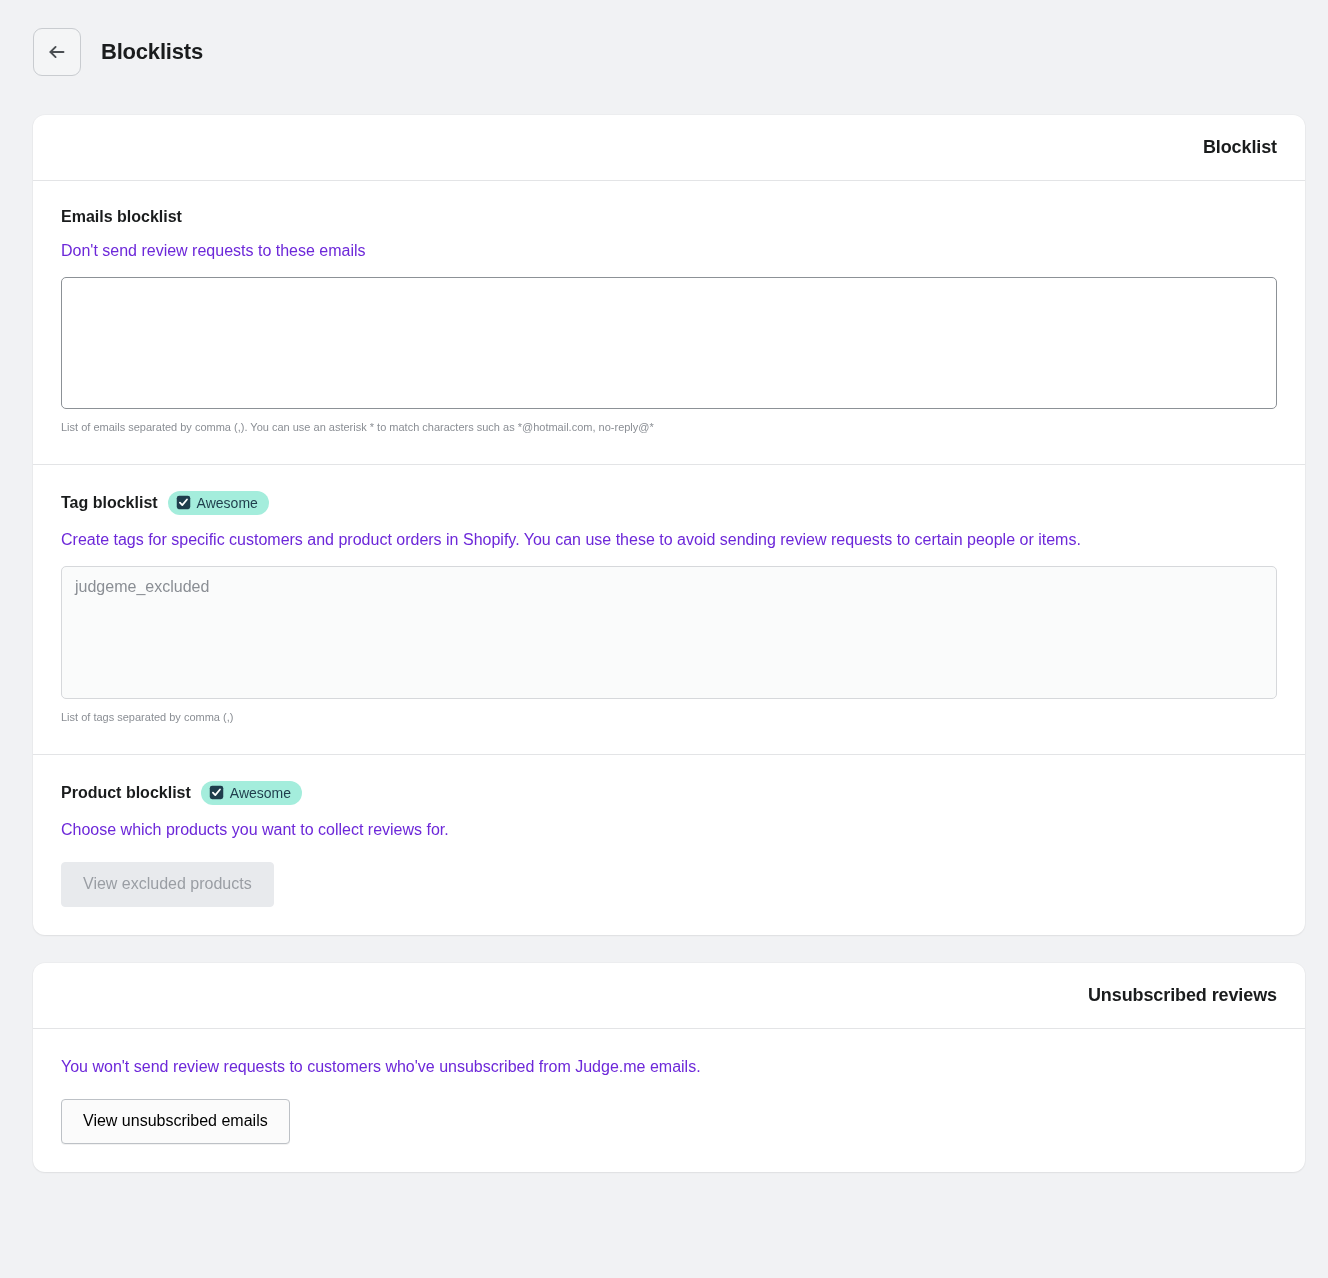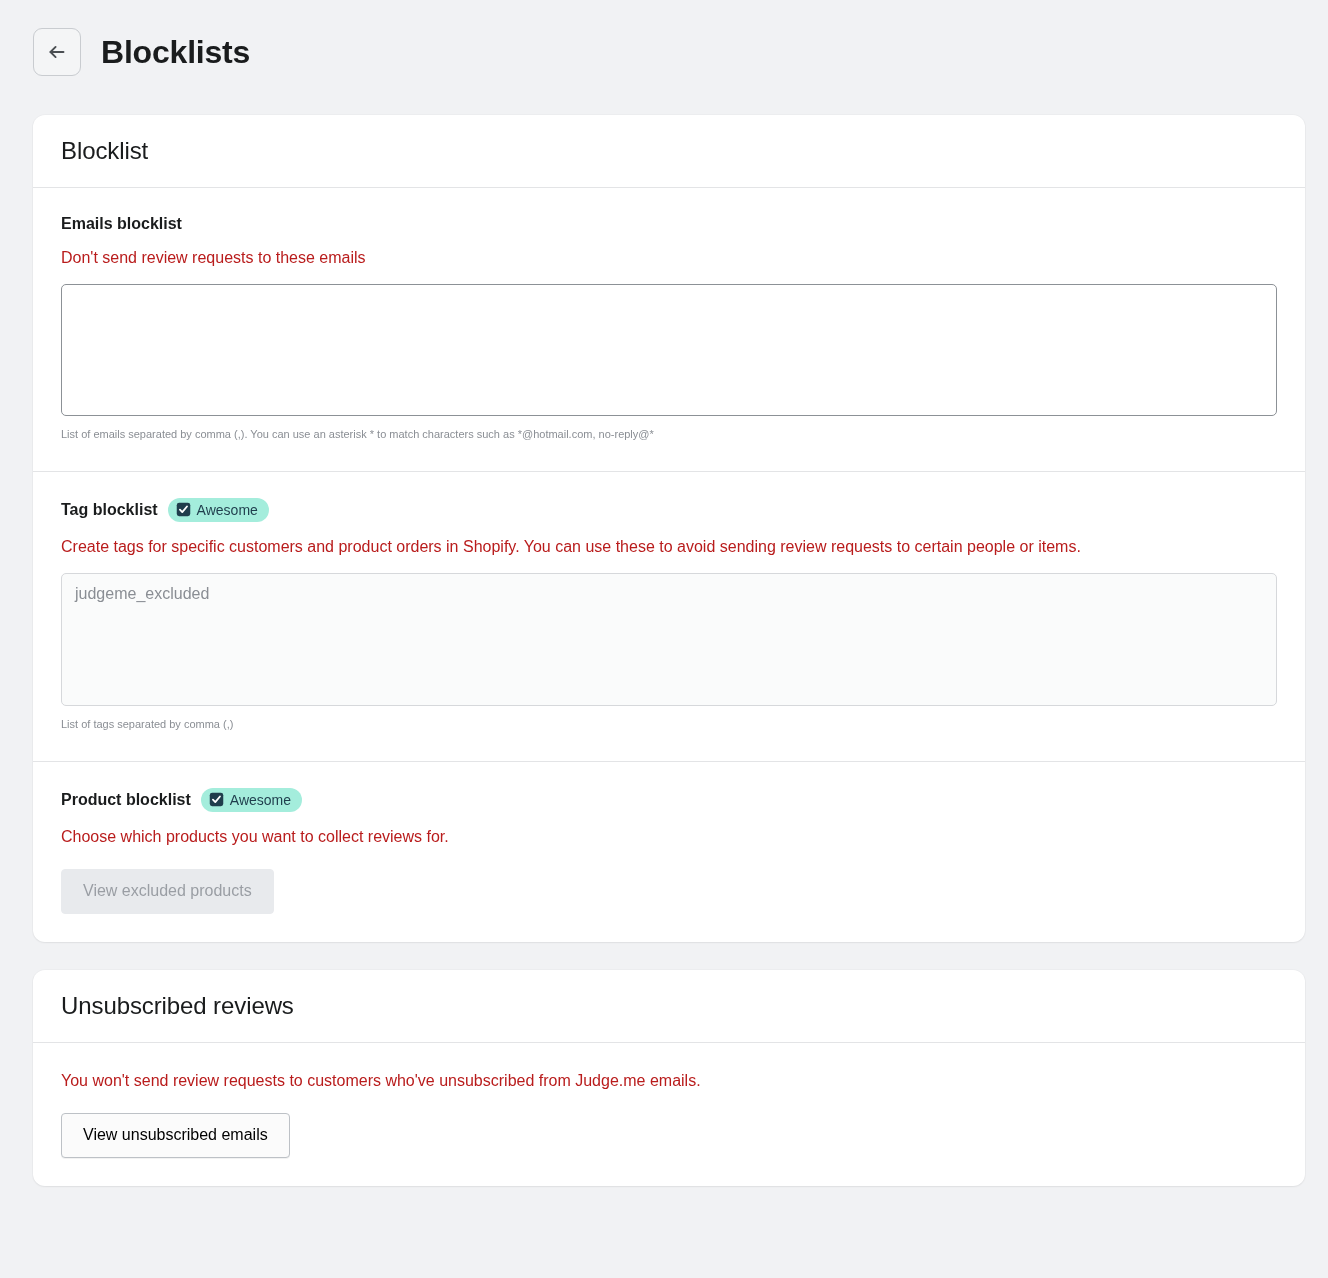--- a/index.html
+++ b/index.html
@@ -32,21 +32,21 @@
     background: #f4f5f6;
     display: flex;
     align-items: center;
     justify-content: center;
     cursor: pointer;
     padding: 0;
     box-sizing: border-box;
   }
   .back-button svg { display: block; }
   .page-title {
-    font-size: 32px;
+    font-size: 22px;
     font-weight: 700;
     letter-spacing: -0.2px;
     color: #1a1c1d;
     margin: 0;
     line-height: 1;
   }
 
   
   .card {
     background: #ffffff;
@@ -56,24 +56,25 @@
     overflow: hidden;
   }
   .card + .card { margin-top: 28px; }
   #card-blocklist { margin-top: 37px; }
 
   .card-header {
     padding: 22px 28px 22px 28px;
   }
   .card-header h2 {
     margin: 0;
-    font-size: 24px;
-    font-weight: 400;
+    font-size: 18px;
+    font-weight: 700;
     color: #1a1c1d;
     letter-spacing: -0.1px;
+    text-align: right;
   }
   .divider {
     height: 1px;
     background: #e3e4e6;
     width: 100%;
   }
   .section {
     padding: 26px 28px 28px 28px;
   }
 
@@ -81,21 +82,21 @@
     font-size: 16px;
     font-weight: 700;
     color: #1a1c1d;
     display: flex;
     align-items: center;
     gap: 10px;
     line-height: 1.2;
   }
   .section-desc {
     font-size: 16px;
-    color: #b91c1c;
+    color: #6d28d9;
     margin-top: 13px;
     line-height: 1.45;
     max-width: 1190px;
   }
   .helper {
     font-size: 11px;
     color: #8a8e94;
     margin-top: 11px;
     line-height: 1.4;
   }

